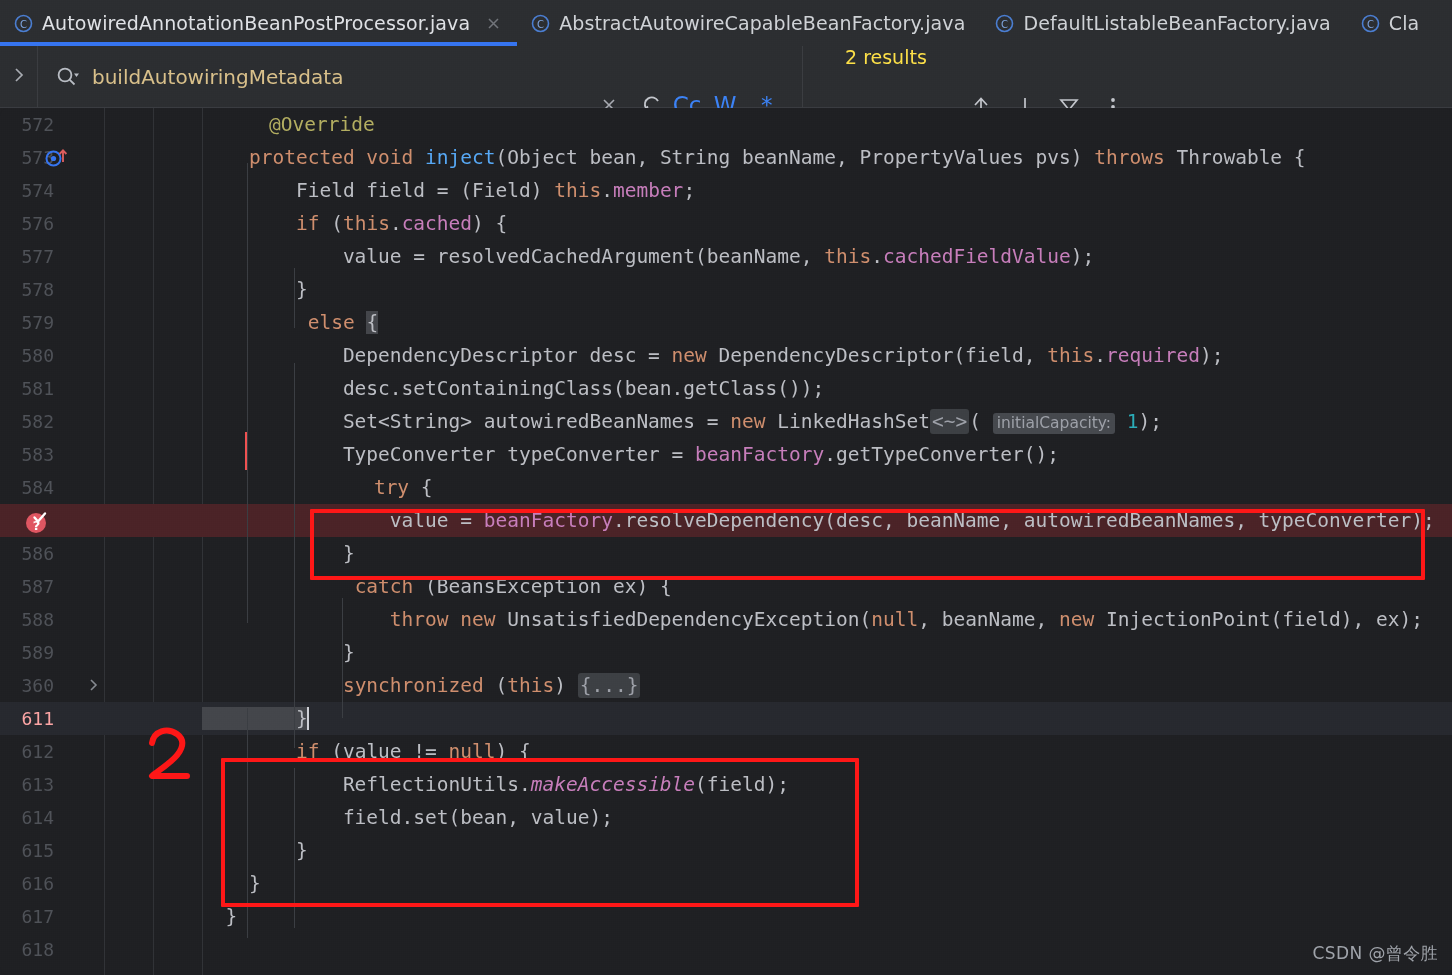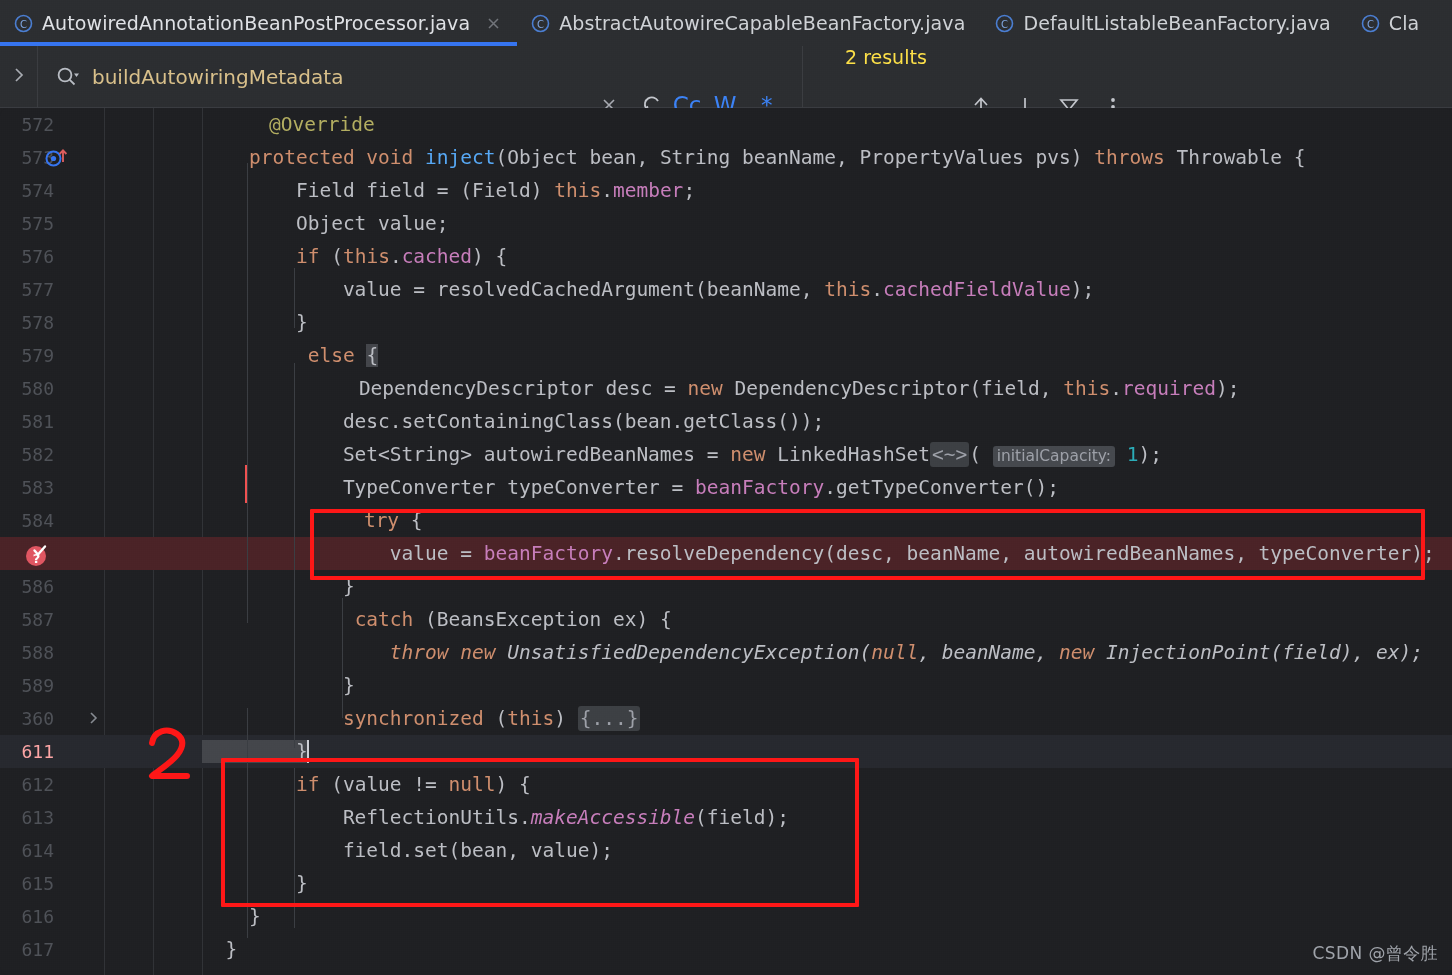--- a/index.html
+++ b/index.html
@@ -426,24 +426,20 @@
           </svg>
         </span>
         <span class="code" style="left:202px;"><span class="k">    protected void </span><span class="fn">inject</span>(Object bean, String beanName, PropertyValues pvs) <span class="k">throws </span>Throwable {</span>
       </div>
 
       <div class="row">
         <span class="gutter-num">574</span>
         <span class="code" style="left:202px;">        Field field = (Field) <span class="k">this</span>.<span class="fld">member</span>;</span>
       </div>
 
-      <div class="row">
-        <span class="gutter-num">575</span>
-        <span class="code" style="left:202px;">        Object value;</span>
-      </div>
 
       <div class="row">
         <span class="gutter-num">576</span>
         <span class="code" style="left:202px;">        <span class="k">if </span>(<span class="k">this</span>.<span class="fld">cached</span>) {</span>
       </div>
 
       <div class="row">
         <span class="gutter-num">577</span>
         <span class="code" style="left:202px;">            value = resolvedCachedArgument(beanName, <span class="k">this</span>.<span class="fld">cachedFieldValue</span>);</span>
       </div>
@@ -453,42 +449,42 @@
         <span class="code" style="left:202px;">        }</span>
       </div>
 
       <div class="row">
         <span class="gutter-num">579</span>
         <span class="code" style="left:202px;">         <span class="k">else </span><span class="bracehl">{</span></span>
       </div>
 
       <div class="row">
         <span class="gutter-num">580</span>
-        <span class="code" style="left:202px;padding-left:16px;">            DependencyDescriptor desc = <span class="k">new </span>DependencyDescriptor(field, <span class="k">this</span>.<span class="fld">required</span>);</span>
+        <span class="code" style="left:202px;">            DependencyDescriptor desc = <span class="k">new </span>DependencyDescriptor(field, <span class="k">this</span>.<span class="fld">required</span>);</span>
       </div>
 
       <div class="row">
         <span class="gutter-num">581</span>
         <span class="code" style="left:202px;">            desc.setContainingClass(bean.getClass());</span>
       </div>
 
       <div class="row">
         <span class="gutter-num">582</span>
         <span class="code" style="left:202px;">            Set&lt;String&gt; autowiredBeanNames = <span class="k">new </span>LinkedHashSet<span class="fold inlay-ch">&lt;~&gt;</span>( <span class="ph">initialCapacity:</span> <span class="num">1</span>);</span>
       </div>
 
       <div class="row">
         <span class="gutter-num">583</span>
         <span class="err-tick" style="left:245px;top:-6px;height:38px;"></span>
         <span class="code" style="left:202px;">            TypeConverter typeConverter = <span class="fld">beanFactory</span>.getTypeConverter();</span>
       </div>
 
       <div class="row">
         <span class="gutter-num">584</span>
-        <span class="code" style="left:202px;padding-left:21px;">            <span class="k">try </span>{</span>
+        <span class="code" style="left:212px;padding-left:21px;">            <span class="k">try </span>{</span>
       </div>
 
       <div class="row hl">
         <span class="gutter-num"></span>
         <span class="gutter-icon" style="left:22px;top:3px;width:30px;height:30px;">
           <svg width="30" height="30" viewBox="0 0 30 30">
             <circle cx="14" cy="16" r="10" fill="#e05561"></circle>
             <path d="M12.5 10.5 L16 14.5 L23 6.5" stroke="#ffffff" stroke-width="2.4" fill="none" stroke-linecap="round" stroke-linejoin="round"></path>
             <text x="14.5" y="23" font-size="13" font-family="DejaVu Sans, sans-serif" fill="#ffffff" text-anchor="middle" font-weight="bold">?</text>
           </svg>
@@ -501,21 +497,21 @@
         <span class="code" style="left:202px;">            }</span>
       </div>
 
       <div class="row">
         <span class="gutter-num">587</span>
         <span class="code" style="left:202px;">             <span class="k">catch </span>(BeansException ex) {</span>
       </div>
 
       <div class="row">
         <span class="gutter-num">588</span>
-        <span class="code" style="left:202px;font-style:italic;">                <span class="k">throw new </span>UnsatisfiedDependencyException(<span class="k">null</span>, beanName, <span class="k">new </span>InjectionPoint(field), ex);</span>
+        <span class="code" style="left:202px;">                <span class="k">throw new </span>UnsatisfiedDependencyException(<span class="k">null</span>, beanName, <span class="k">new </span>InjectionPoint(field), ex);</span>
       </div>
 
       <div class="row">
         <span class="gutter-num">589</span>
         <span class="code" style="left:202px;">            }</span>
       </div>
 
       <div class="row">
         <span class="gutter-num">360</span>
         <span class="fold-mark" style="left:86px;">

